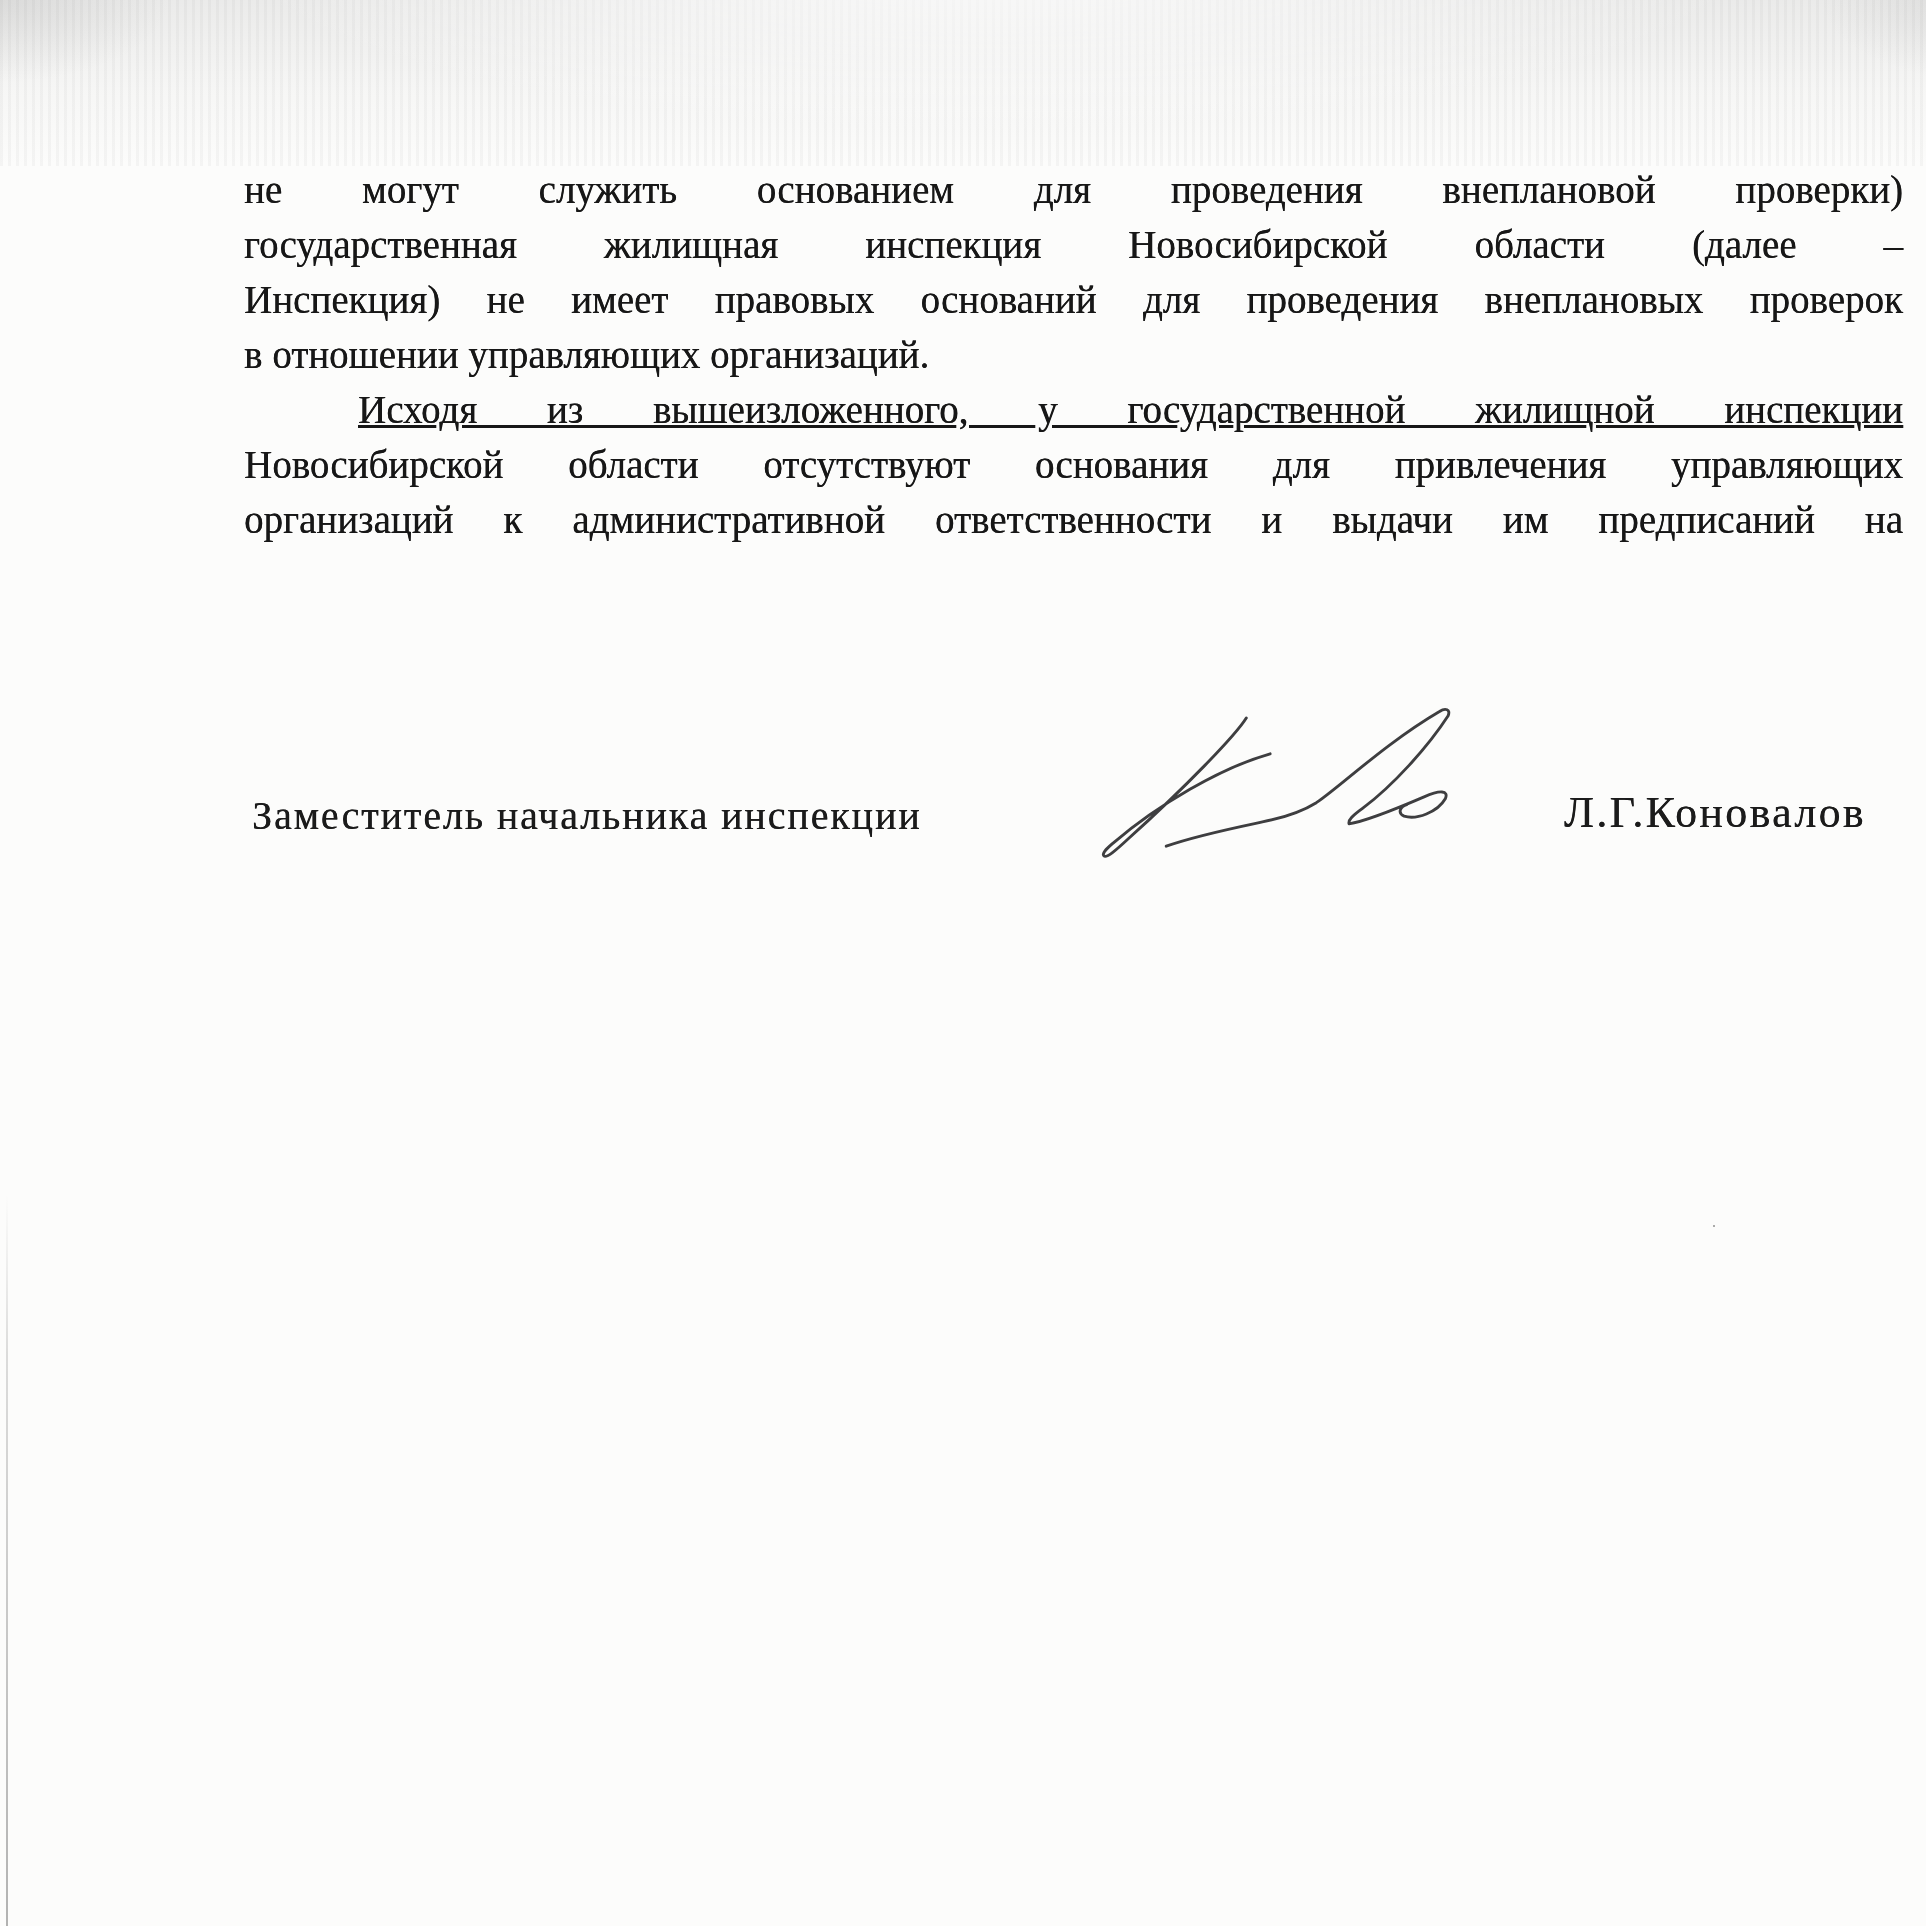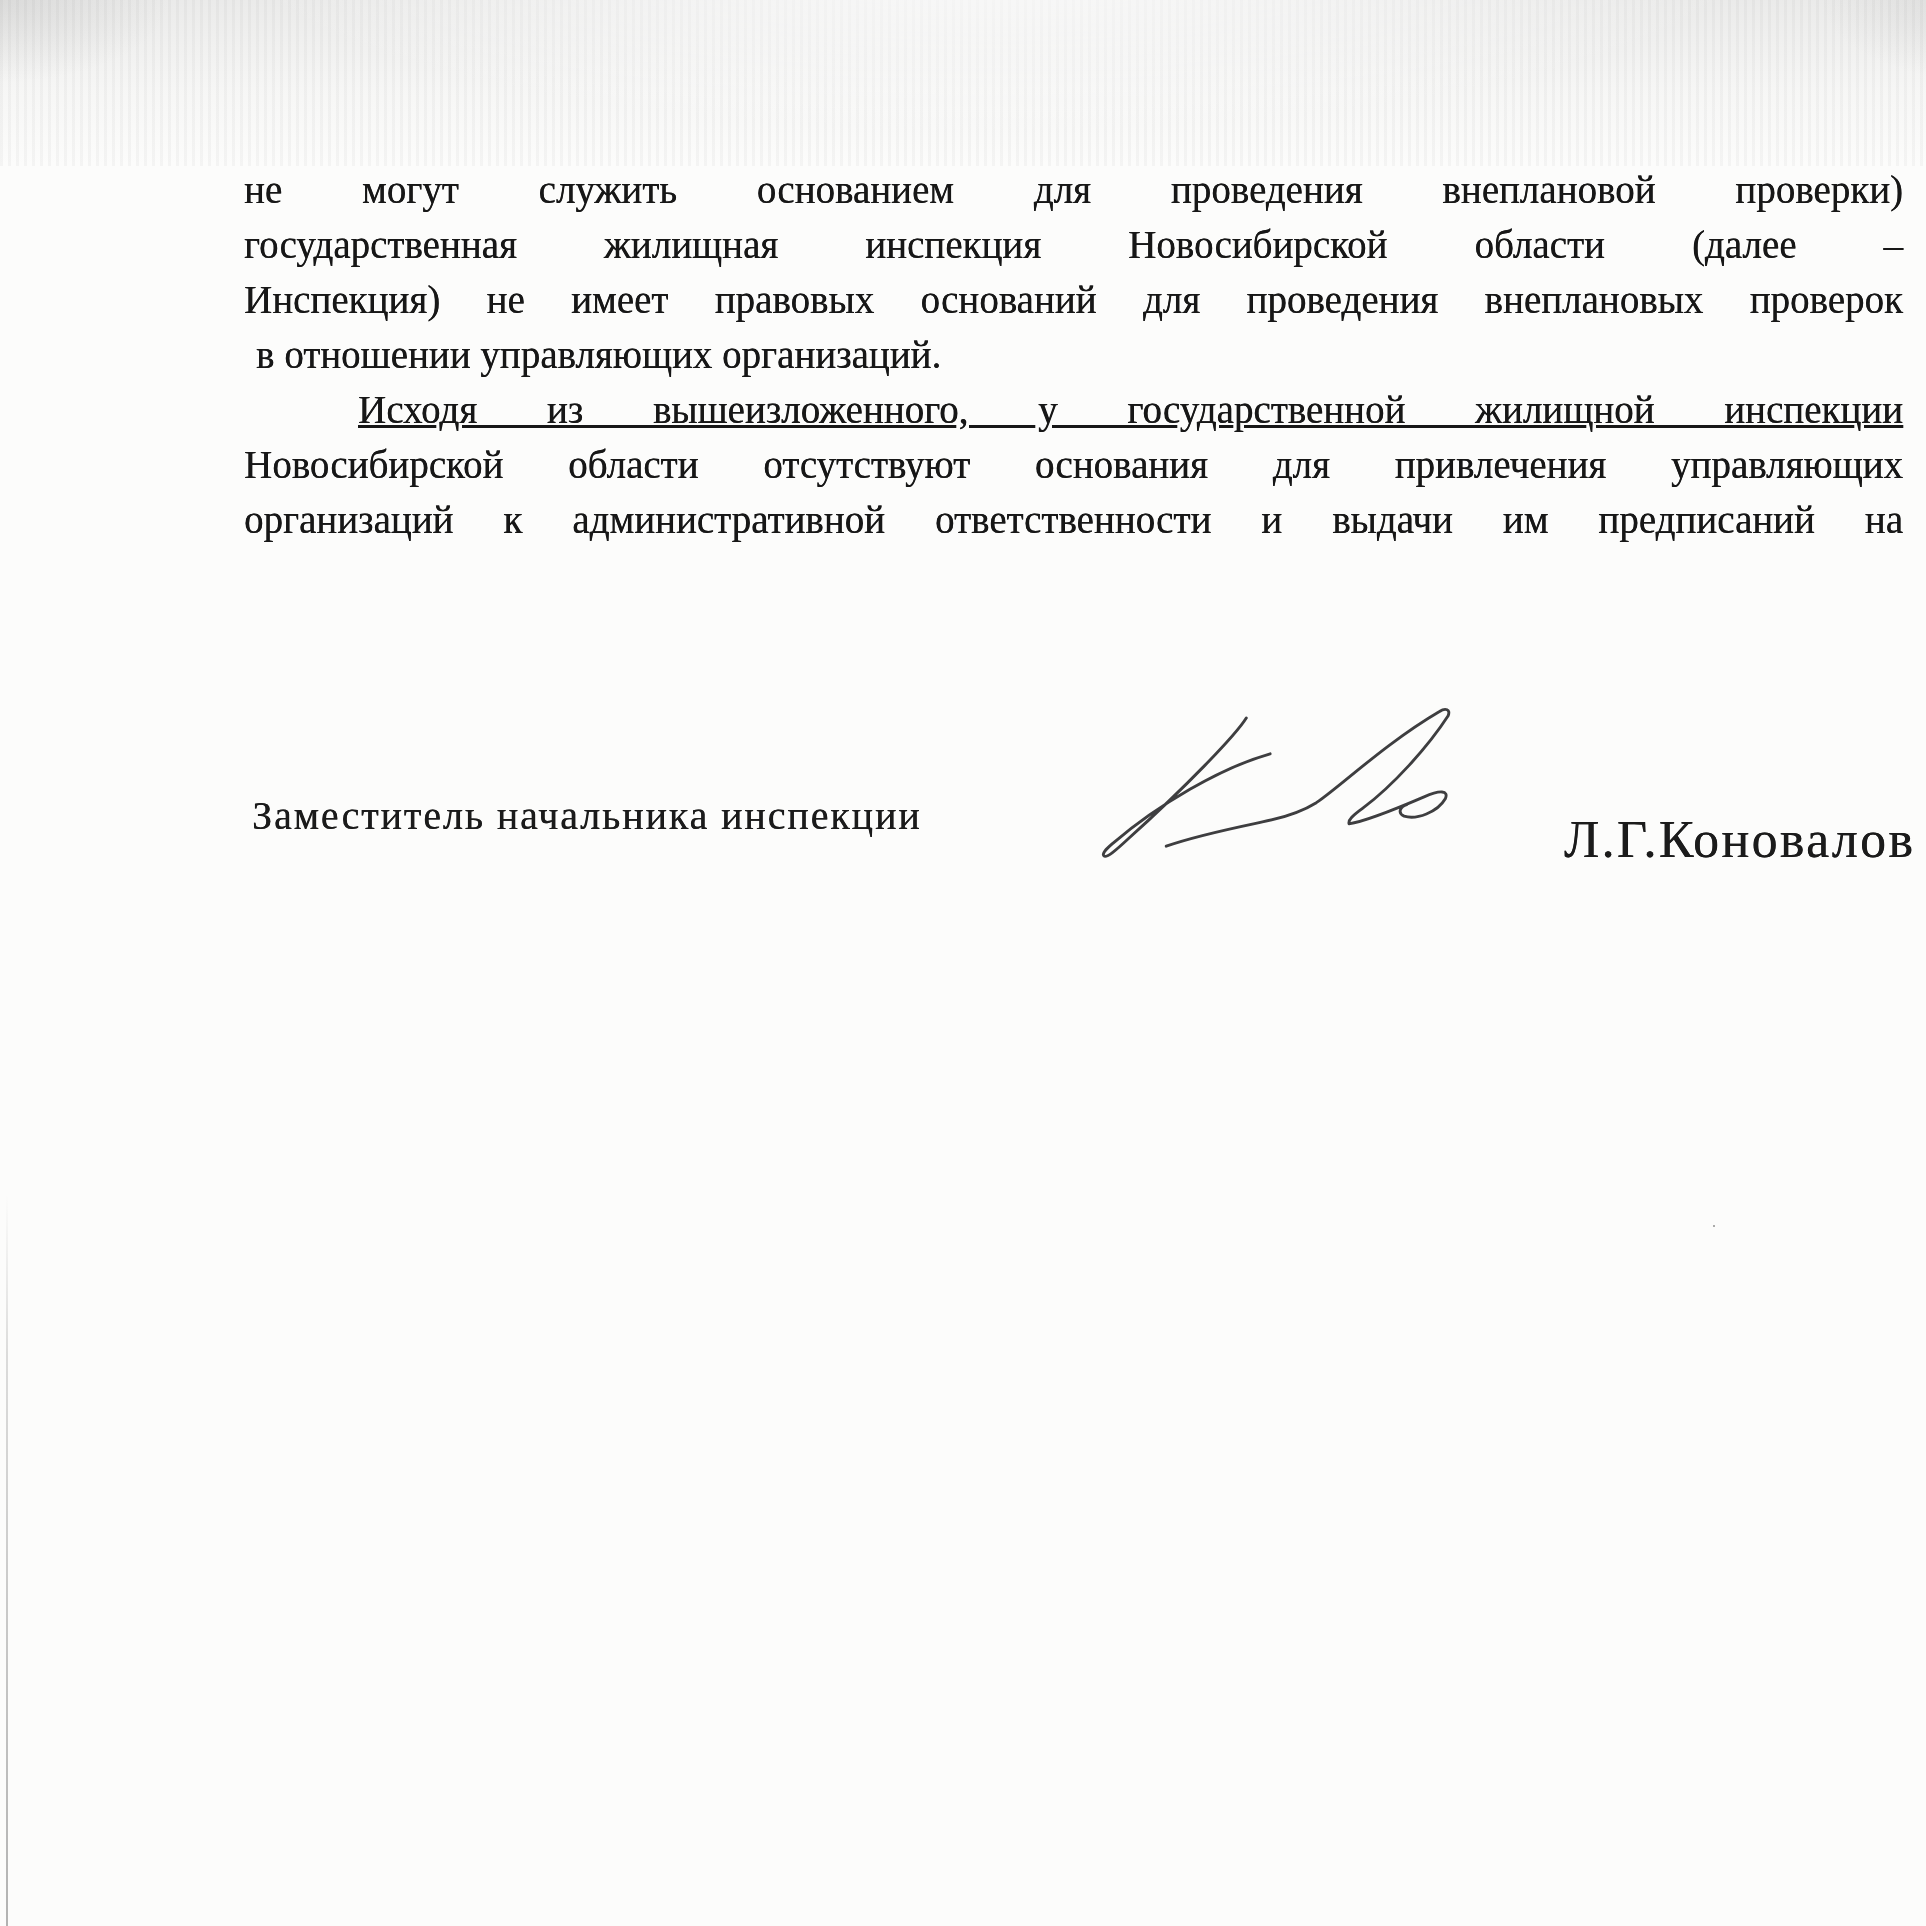--- a/index.html
+++ b/index.html
@@ -18,38 +18,38 @@
     position: absolute;
     left: 244px;
     top: 162px;
     width: 1659px;
     font-size: 39px;
     line-height: 55px;
     color: #171717;
     text-shadow: 0.3px 0 0 currentColor;
   }
   .tline { text-align: justify; text-align-last: justify; white-space: normal; }
-  .tline.endline { text-align-last: left; margin-left: 12px; }
+  .tline.endline { text-align-last: left; }
   .tline.indent { text-indent: 114px; text-decoration: underline; }
 
   
   .sign-position {
     position: absolute;
     left: 252px;
     top: 788px;
     font-size: 40px;
     line-height: 55px;
     letter-spacing: 1.9px;
     text-shadow: 0.3px 0 0 currentColor;
   }
   .sign-name {
     position: absolute;
     left: 1564px;
-    top: 812px;
-    font-size: 52px;
+    top: 785px;
+    font-size: 44px;
     line-height: 55px;
     letter-spacing: 2.3px;
     text-shadow: 0.3px 0 0 currentColor;
   }
   .sig-konovalov {
     position: absolute;
     left: 1070px;
     top: 689px;
     width: 408px;
     height: 185px;

